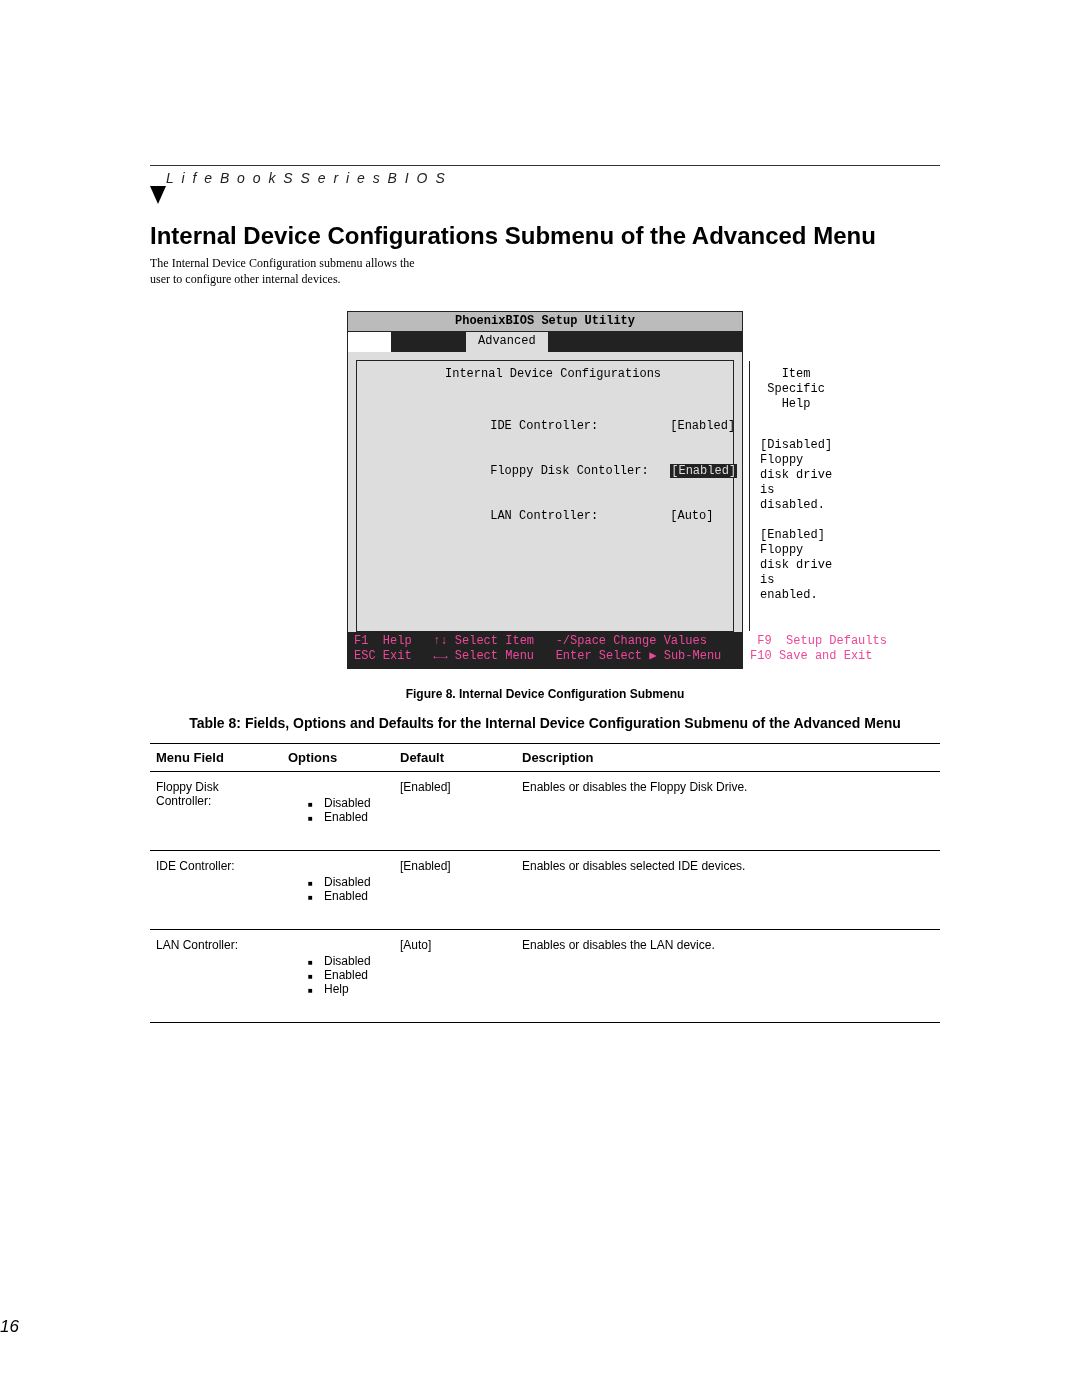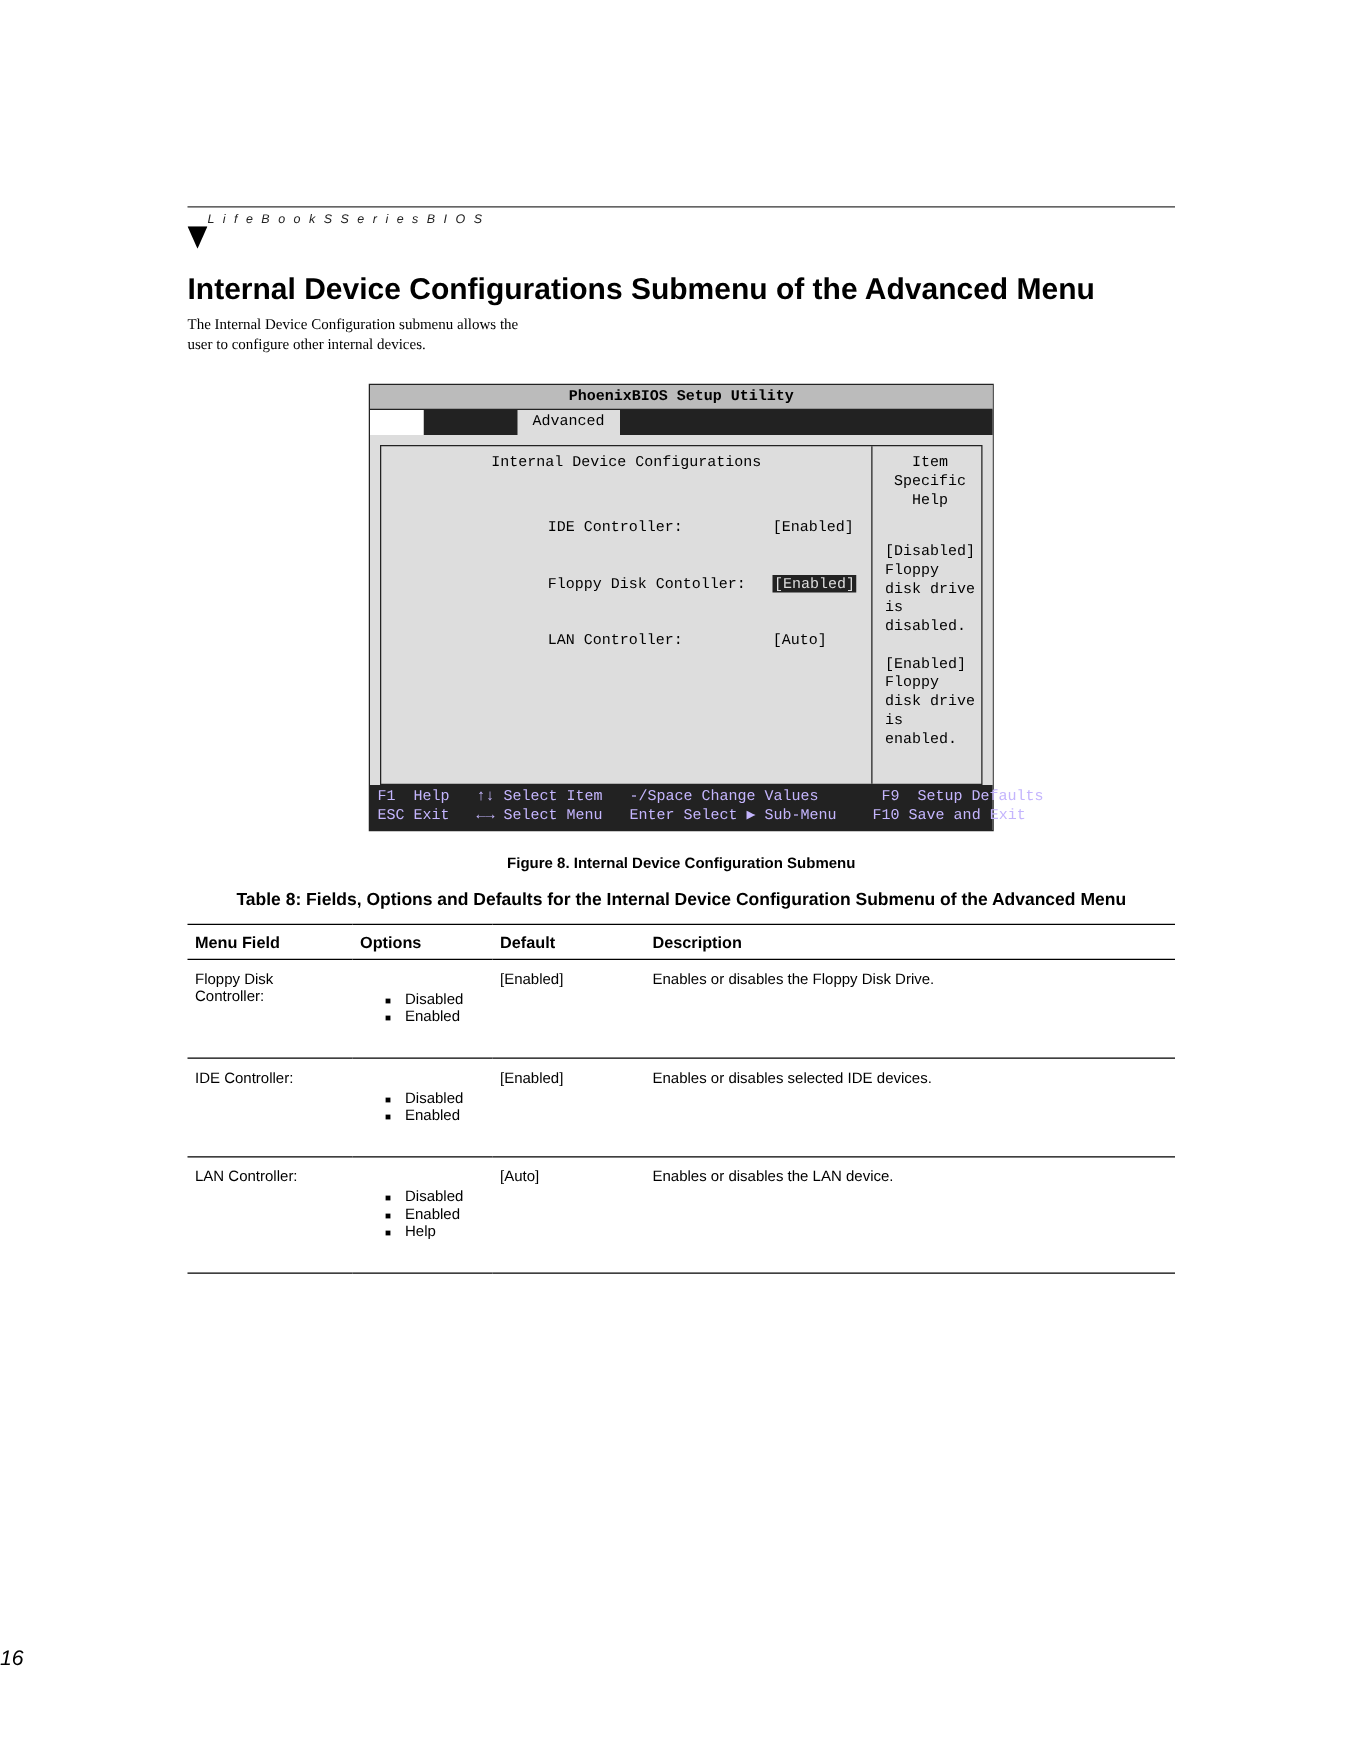--- a/index.html
+++ b/index.html
@@ -16,21 +16,21 @@
     padding: 165px 140px 0 150px;
     position: relative;
     height: 1397px;
   }
   .header-line {
     border-top: 1px solid #333;
     margin-bottom: 4px;
   }
   .breadcrumb {
     font-family: "Arial", sans-serif;
-    font-size: 10px;
+    font-size: 14px;
     font-style: italic;
     letter-spacing: 2px;
     margin-left: 16px;
     margin-bottom: 2px;
     color: #222;
   }
   .triangle-icon {
     margin-top: -2px;
     margin-bottom: 14px;
   }
@@ -43,21 +43,21 @@
     font-family: "Times New Roman", serif;
     font-size: 12px;
     line-height: 1.3;
     max-width: 420px;
     margin-bottom: 24px;
   }
 
   
   .bios-wrap {
     margin: 0 auto;
-    width: 500px;
+    width: 396px;
   }
   .bios-outer {
     font-family: "Courier New", monospace;
     font-size: 12px;
     line-height: 1.25;
     color: #000;
     border: 1.5px solid #222;
   }
   .bios-title {
     background: #bbb;
@@ -113,21 +113,21 @@
   .bios-field-row {
     white-space: pre;
   }
   .hl {
     background: #222;
     color: #ddd;
     padding: 0 1px;
   }
   .bios-footer {
     background: #222;
-    color: #c4b5fd;
+    color: #ec4899;
     padding: 2px 18px 4px 6px;
     white-space: pre;
   }
 
   .figure-caption {
     text-align: center;
     font-size: 12px;
     margin: 18px 0 14px 0;
     font-weight: bold;
   }

